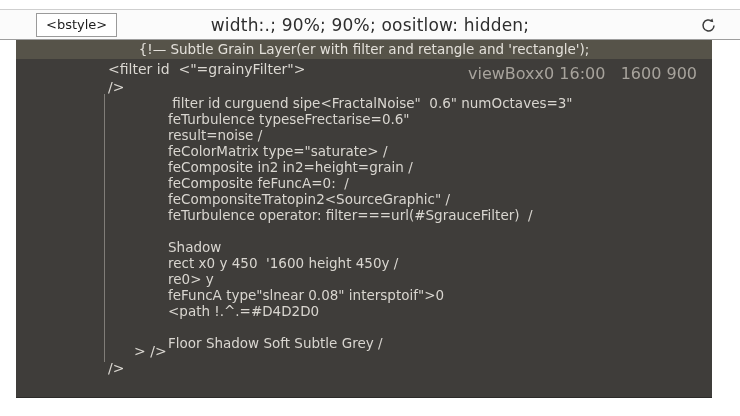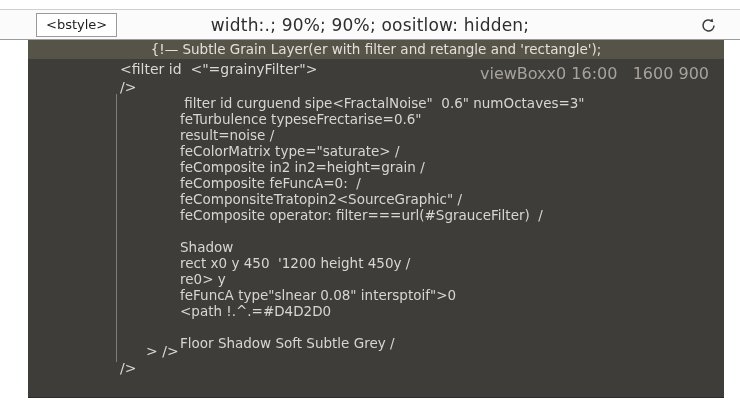--- a/index.html
+++ b/index.html
@@ -36,21 +36,21 @@
   }
   .refresh-btn {
     position:absolute; right:22px; top:6px;
     width:19px; height:19px;
     display:flex; align-items:center; justify-content:center;
     cursor:pointer; z-index:2;
   }
 
   
   .panel {
-    position:absolute; left:28px; top:40px;
+    position:absolute; left:16px; top:40px;
     width:696px; height:357px;
     background:#3f3d3a;
     box-shadow:0 1px 0 #2c2b29;
   }
   .comment-row {
     position:absolute; left:0; top:0; width:100%; height:19px;
     background:#565349;
     color:#e3e0da;
     font-size:13.5px; line-height:19px;
     text-align:center; white-space:pre;
@@ -112,24 +112,24 @@
   <div class="indent-guide"></div>
 
   <div class="code-block">
     <div class="code-line"> filter id curguend sipe&lt;FractalNoise"  0.6" numOctaves=3"</div>
     <div class="code-line">feTurbulence typeseFrectarise=0.6"</div>
     <div class="code-line">result=noise /</div>
     <div class="code-line">feColorMatrix type="saturate&gt; /</div>
     <div class="code-line">feComposite in2 in2=height=grain /</div>
     <div class="code-line">feComposite feFuncA=0:  /</div>
     <div class="code-line">feComponsiteTratopin2&lt;SourceGraphic" /</div>
-    <div class="code-line">feComposite operator: filter===url(#SgrauceFilter)  /</div>
+    <div class="code-line">feTurbulence operator: filter===url(#SgrauceFilter)  /</div>
     <div class="code-line"></div>
     <div class="code-line">Shadow</div>
-    <div class="code-line">rect x0 y 450  '1200 height 450y /</div>
+    <div class="code-line">rect x0 y 450  '1600 height 450y /</div>
     <div class="code-line">re0&gt; y</div>
     <div class="code-line">feFuncA type"slnear 0.08" intersptoif"&gt;0</div>
     <div class="code-line">&lt;path !.^.=#D4D2D0</div>
     <div class="code-line"></div>
     <div class="code-line">Floor Shadow Soft Subtle Grey /</div>
   </div>
 
   <div class="closer-inner">&gt; /&gt;</div>
   <div class="closer-outer">/&gt;</div>
 </div>

